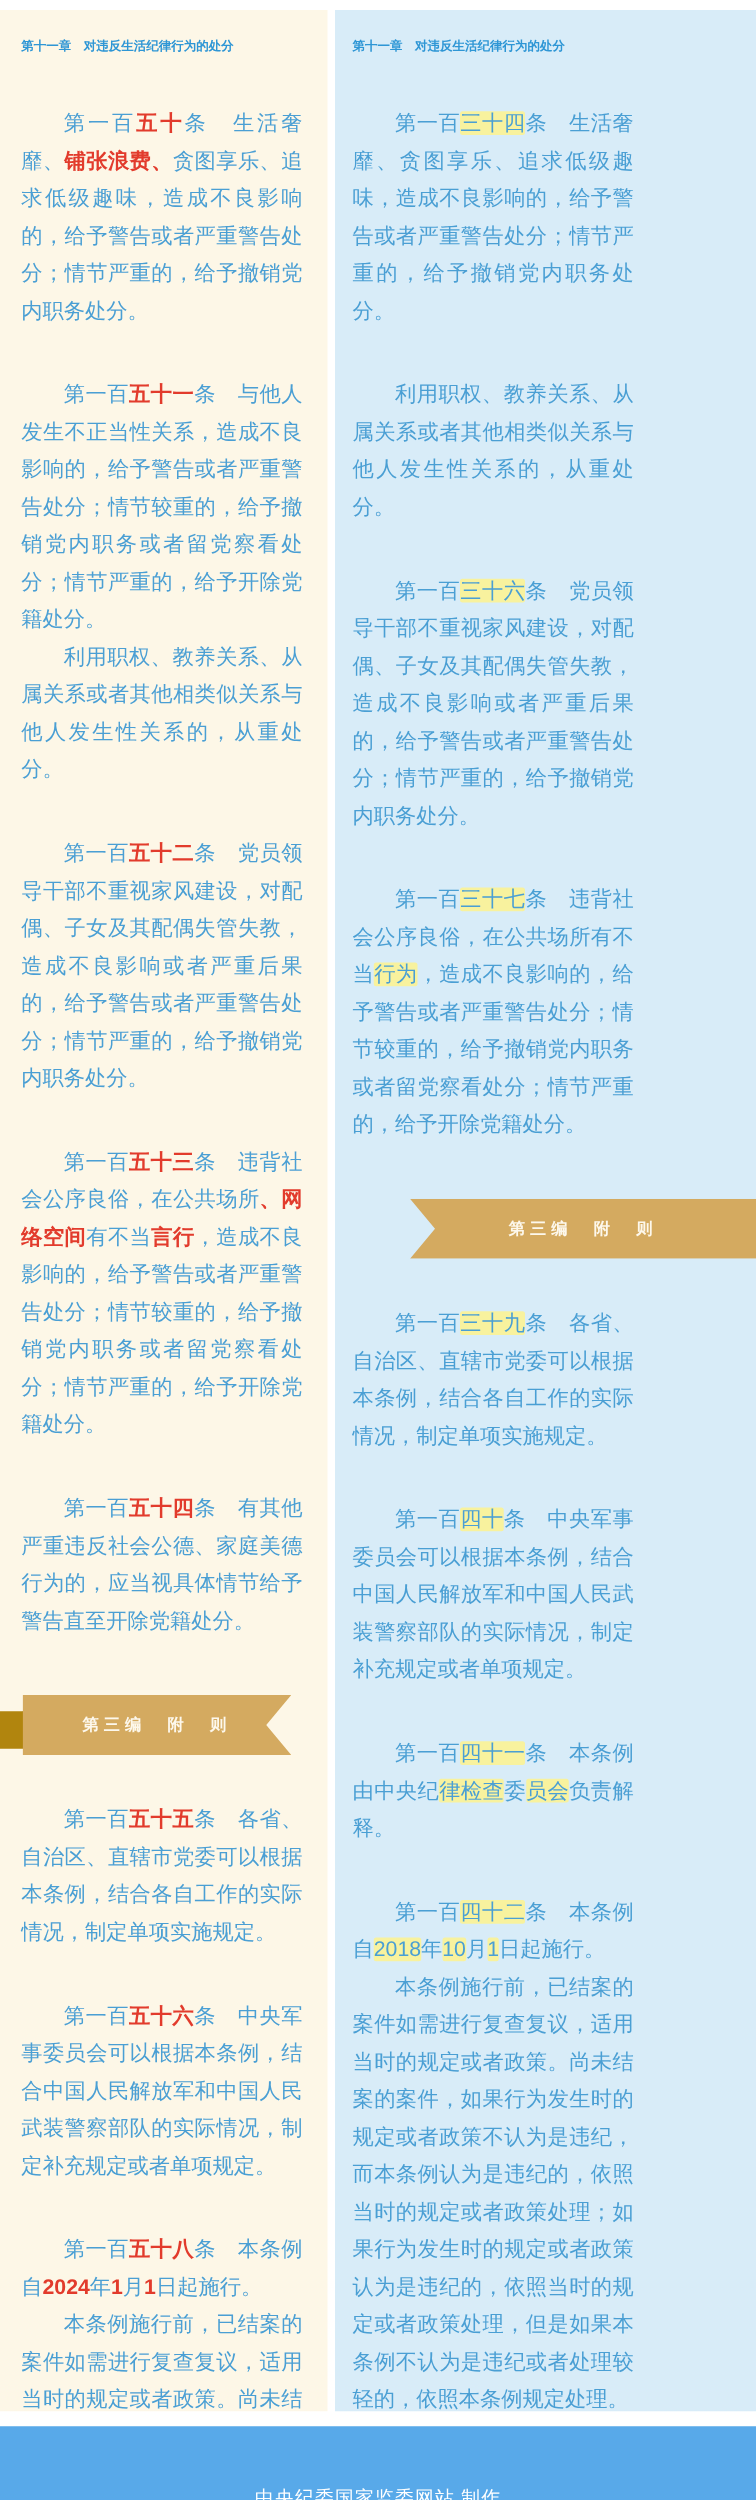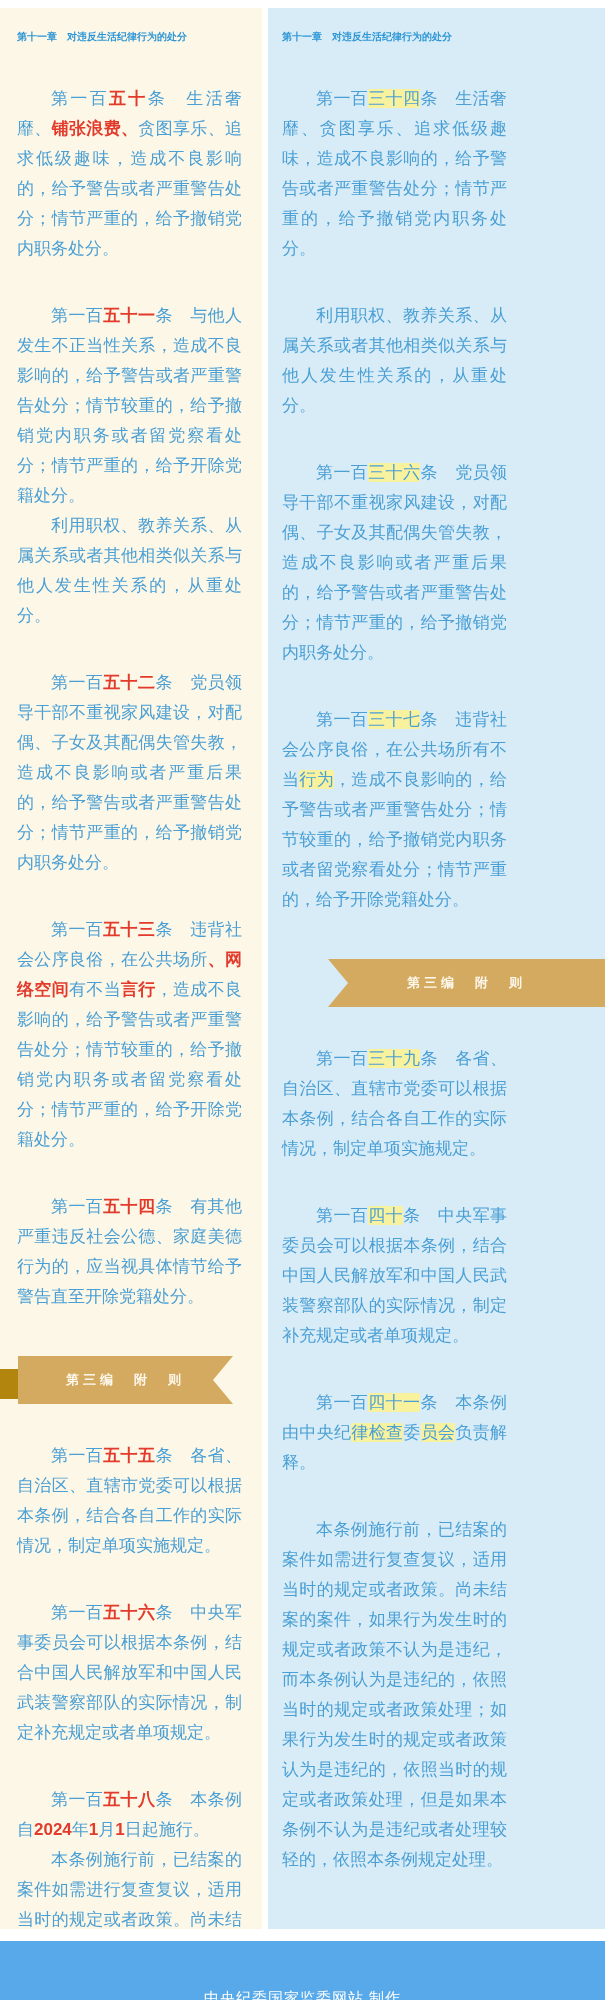--- a/index.html
+++ b/index.html
@@ -109,20 +109,21 @@
           <div class="article">
             <p><span>第一百</span><span class="em">三十九</span><span>条　</span><span>各省、自治区、直辖市党委可以根据本条例，结合各自工作的实际情况，制定单项实施规定。</span></p>
           </div>
           <div class="article">
             <p><span>第一百</span><span class="em">四十</span><span>条　</span><span>中央军事委员会可以根据本条例，结合中国人民解放军和中国人民武装警察部队的实际情况，制定补充规定或者单项规定。</span></p>
           </div>
           <div class="article">
             <p><span>第一百</span><span class="em">四十一</span><span>条　</span><span>本条例由中央纪</span><span class="em">律检查</span><span>委</span><span class="em">员会</span><span>负责解释。</span></p>
           </div>
           <div class="article">
+            <p><span>第一百</span><span class="em">四十二</span><span>条　</span><span>本条例自</span><span class="em">2018</span><span>年</span><span class="em">10</span><span>月</span><span class="em">1</span><span>日起施行。</span></p>
             <p><span>本条例施行前，已结案的案件如需进行复查复议，适用当时的规定或者政策。尚未结案的案件，如果行为发生时的规定或者政策不认为是违纪，而本条例认为是违纪的，依照当时的规定或者政策处理；如果行为发生时的规定或者政策认为是违纪的，依照当时的规定或者政策处理，但是如果本条例不认为是违纪或者处理较轻的，依照本条例规定处理。</span></p>
           </div>
         </div>
     </section>
 
   </div>
 
   <footer class="footer">
     <span>中央纪委国家监委网站 制作</span>
   </footer>

